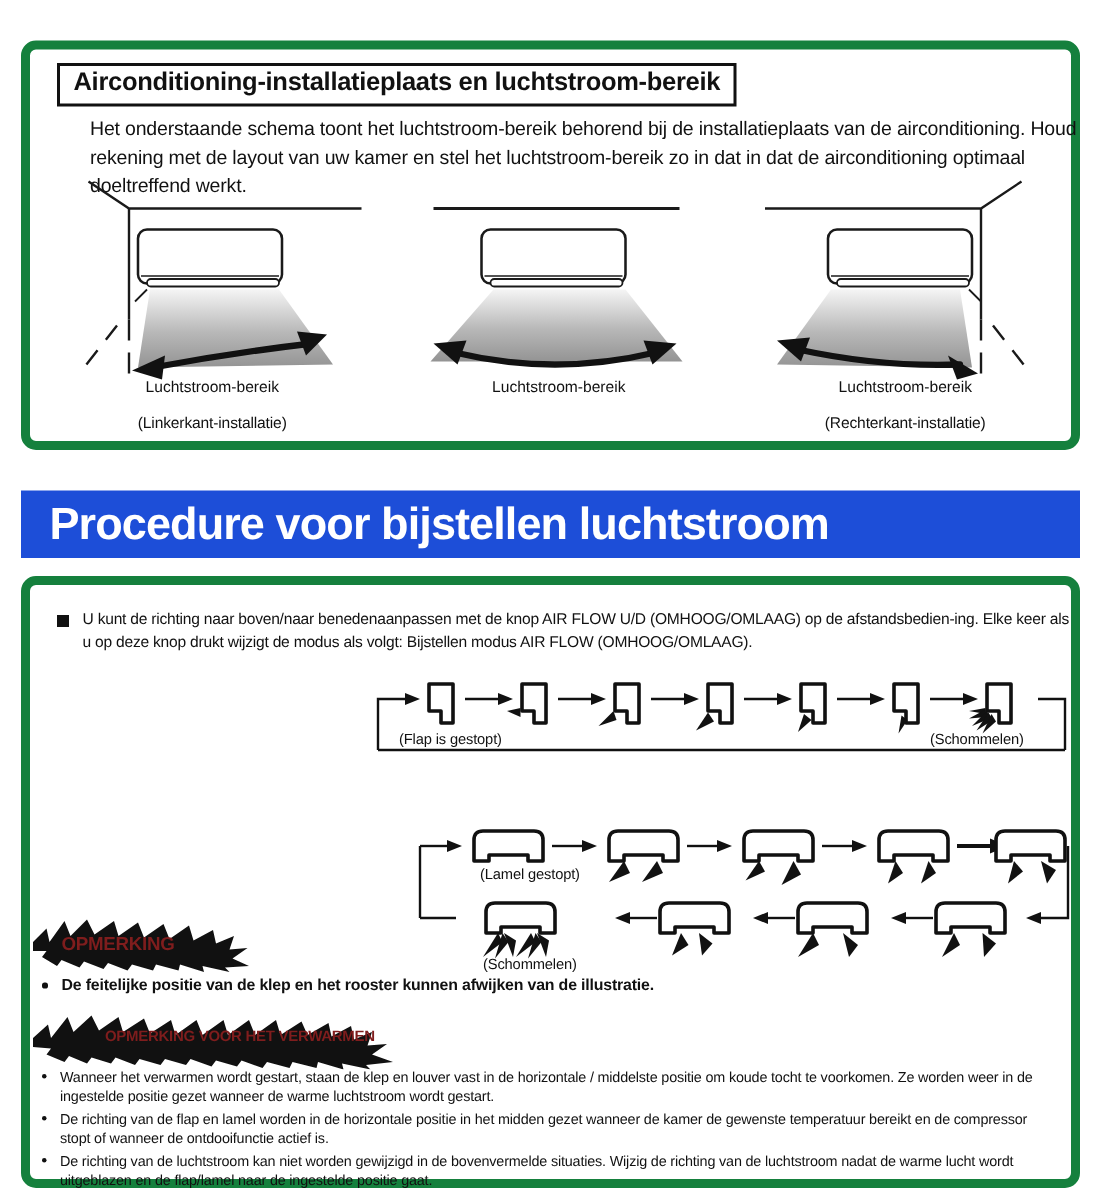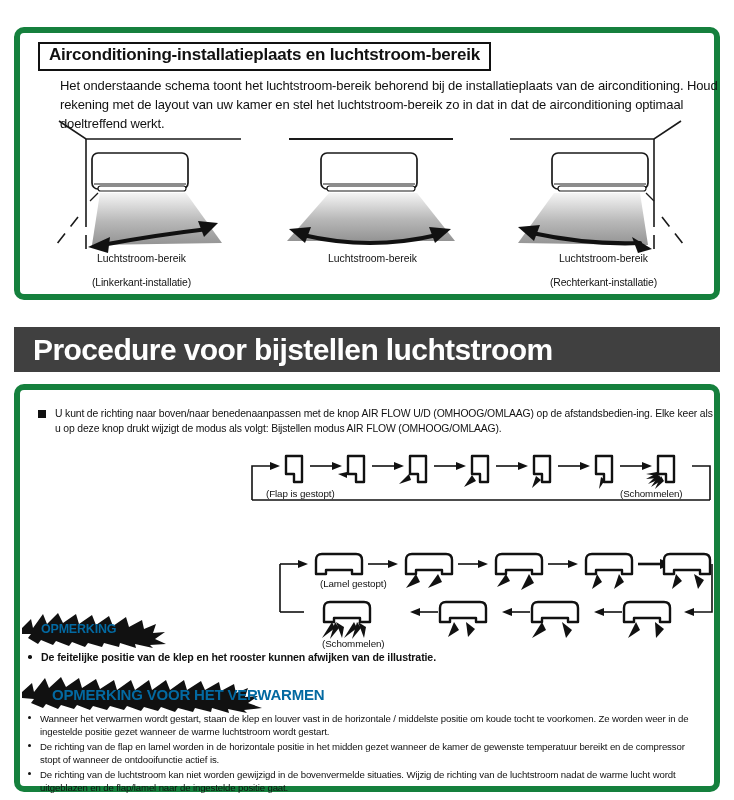--- a/index.html
+++ b/index.html
@@ -80,21 +80,21 @@
     letter-spacing: -0.1px;
   }
 
   
   #banner {
     position: absolute;
     left: 14px;
     top: 327px;
     width: 706px;
     height: 45px;
-    background: #404040;
+    background: #1d4ed8;
   }
   #banner .banner-text {
     position: absolute;
     left: 19px;
     top: 5px;
     color: #ffffff;
     font-size: 30px;
     font-weight: bold;
     letter-spacing: -0.6px;
     line-height: 36px;
@@ -153,29 +153,29 @@
     white-space: nowrap;
   }
 
   
   .burst {
     position: absolute;
     display: block;
   }
   .burst-text {
     position: absolute;
-    color: #0369a1;
+    color: #7f1d1d;
     font-weight: bold;
     white-space: nowrap;
     letter-spacing: -0.2px;
   }
   #burst-note      { left: 22px; top: 612px; }
   #burst-note-text { left: 41px; top: 622px; font-size: 12.5px; }
   #burst-heat      { left: 22px; top: 675px; }
-  #burst-heat-text { left: 52px; top: 686px; font-size: 15px; }
+  #burst-heat-text { left: 70px; top: 686px; font-size: 10px; }
 
   .dot-note {
     position: absolute;
     font-size: 10.6px;
     line-height: 1.4;
     letter-spacing: -0.12px;
   }
   .dot-note .dot {
     position: absolute;
     left: 0;

